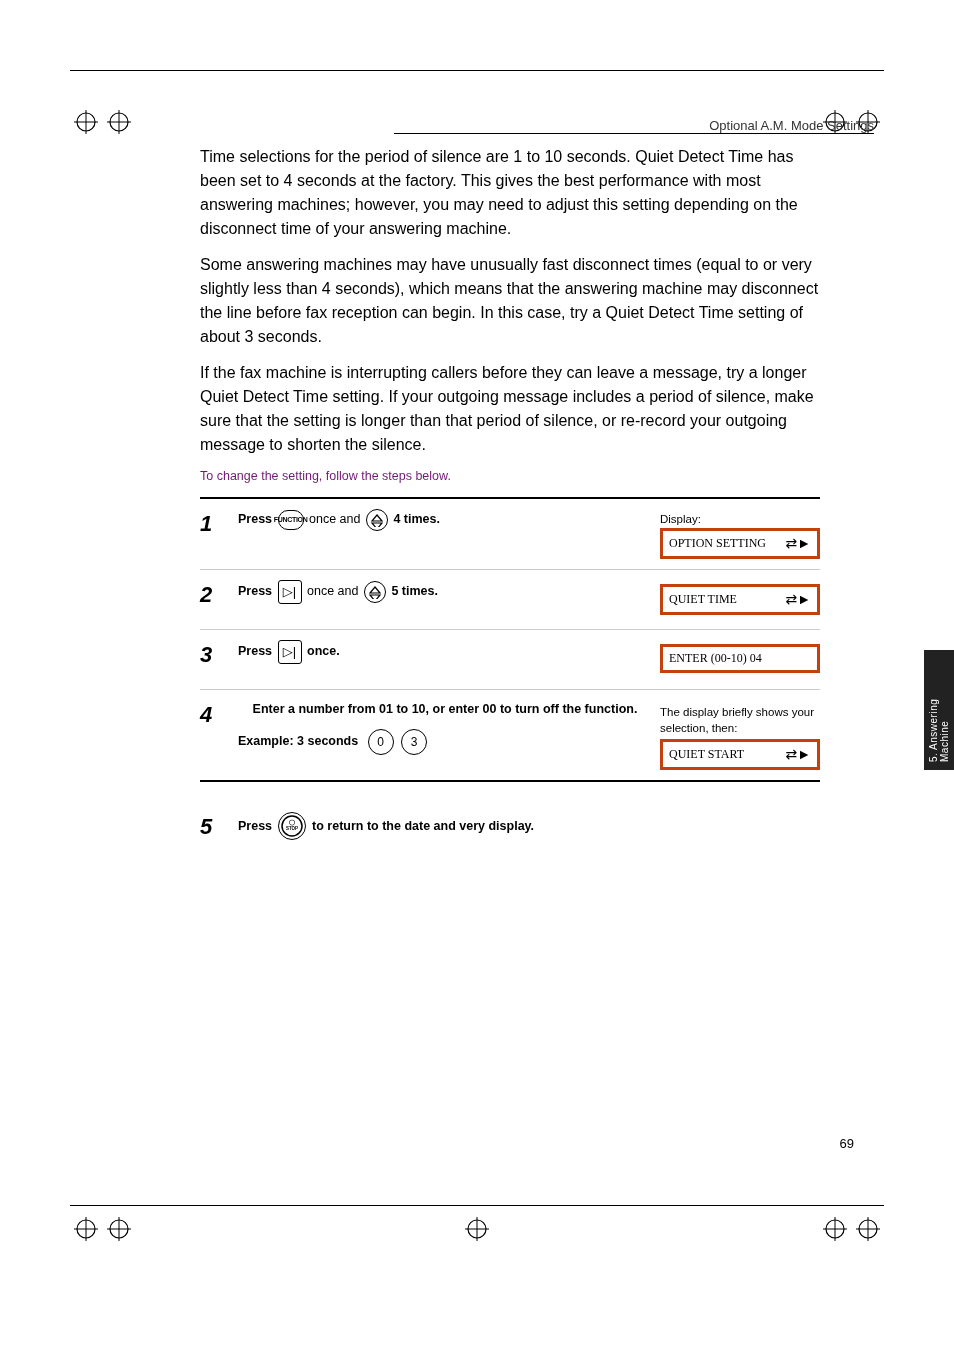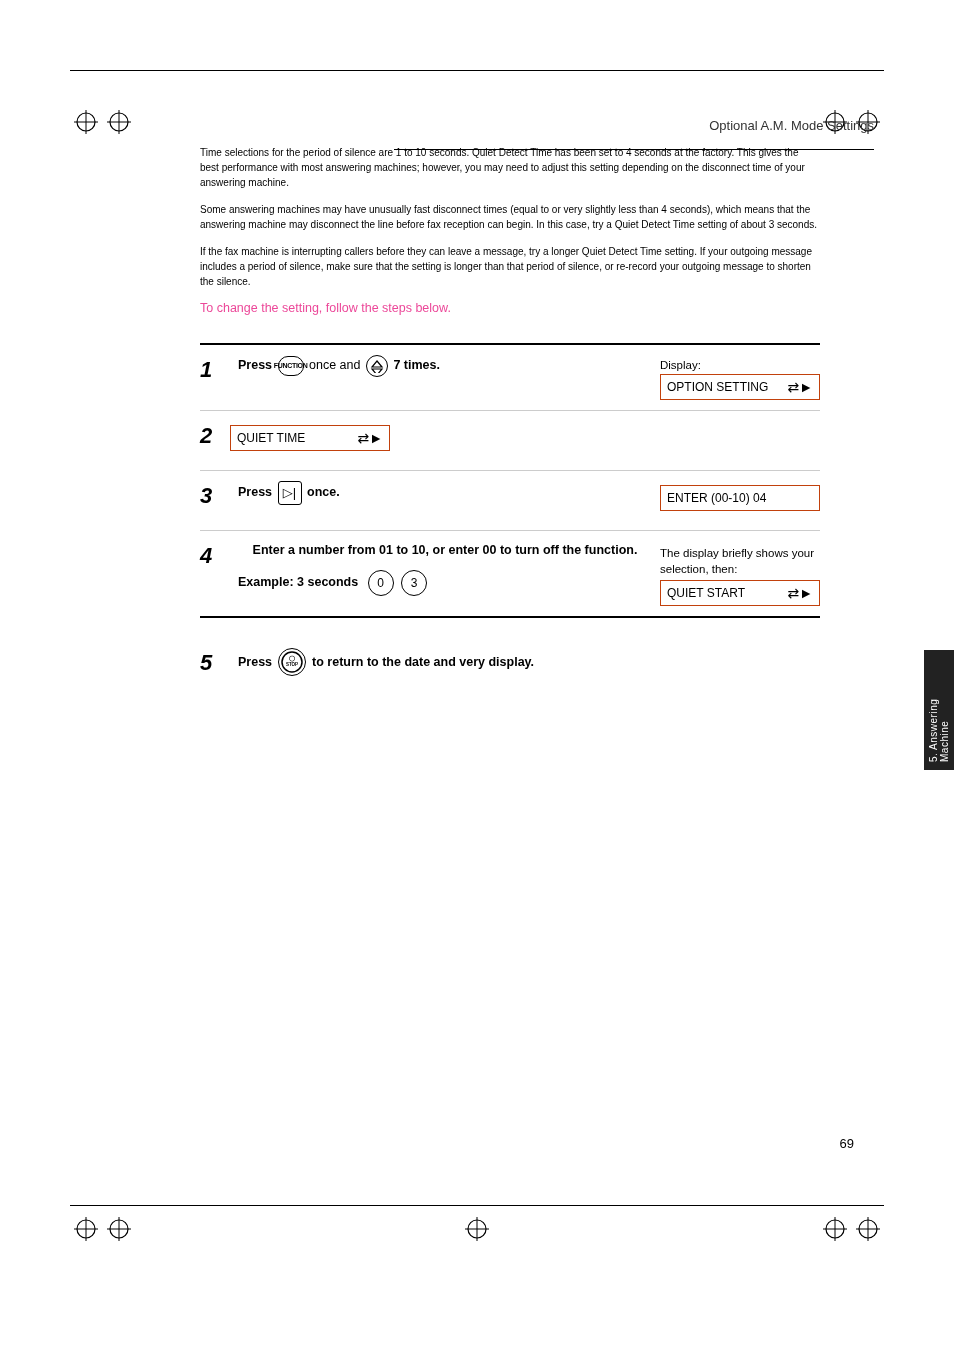--- a/index.html
+++ b/index.html
@@ -23,55 +23,55 @@
 
     
     .page-header {
       position: absolute;
       top: 118px;
       right: 80px;
       font-size: 13px;
       color: #333;
       text-align: right;
       border-bottom: 1px solid #000;
-      padding-bottom: 16px;
+      padding-bottom: 0;
       width: 480px;
     }
 
     
     .main-content {
       position: absolute;
       top: 145px;
       left: 200px;
       right: 120px;
       width: 620px;
     }
 
     .para {
-      font-size: 10px;
+      font-size: 16px;
       line-height: 1.5;
       margin-bottom: 12px;
       color: #000;
     }
 
     .para-note {
       font-size: 12.5px;
       line-height: 1.5;
       margin-bottom: 12px;
       color: #000;
     }
 
     .para-note strong {
       font-weight: bold;
     }
 
     .para-intro {
       font-size: 12.5px;
-      margin-bottom: 28px;
-      color: #ec4899;
+      margin-bottom: 14px;
+      color: #701a75;
     }
 
     
     .steps-table {
       width: 100%;
       border-top: 2px solid #000;
       border-bottom: 2px solid #000;
       margin-bottom: 20px;
     }
 
@@ -114,28 +114,29 @@
       font-size: 12px;
     }
 
     .display-label {
       font-size: 11.5px;
       margin-bottom: 3px;
       color: #000;
     }
 
     .display-box {
-      border: 1px solid #c2410c;
+      border: 3px solid #c2410c;
       padding: 4px 6px;
       font-size: 12px;
       background: #fff;
       display: flex;
       align-items: center;
       justify-content: space-between;
       min-height: 26px;
+      font-family: Liberation Serif, serif;
     }
 
     .display-box .arrow-icon {
       font-size: 14px;
       color: #000;
     }
 
     
     .btn-circle {
       display: inline-flex;
@@ -387,33 +388,45 @@
       <div class="step-content">
         <span class="step-text-bold">Press</span>
         <span class="btn-circle" style="width:26px;height:20px;border-radius:10px;font-size:7px;letter-spacing:-0.3px;">FUNCTION</span>
         <span> once and </span>
         <span class="btn-triangle" style="border-radius:50%;width:22px;height:22px;">
           <svg width="14" height="14" viewBox="0 0 14 14">
             <polygon points="7,2 12,8 2,8" fill="none" stroke="#000" stroke-width="1.2"></polygon>
             <polygon points="7,12 12,6 2,6" fill="none" stroke="#000" stroke-width="1.2" transform="translate(0,4)"></polygon>
           </svg>
         </span>
-        <span class="step-text-bold"> 7 times.</span>
+        <span class="step-text-bold"> 4 times.</span>
       </div>
       <div class="step-display">
         <div class="display-label">Display:</div>
         <div class="display-box">
           <span>OPTION SETTING</span>
           <span class="arrow-icon">⇄►</span>
         </div>
       </div>
     </div>
 
     <div class="step-row">
       <div class="step-num">2</div>
+      <div class="step-content">
+        <span class="step-text-bold">Press</span>
+        <span class="btn-right" style="font-size:13px; width:24px; height:24px;">▷|</span>
+        <span> once and </span>
+        <span class="btn-triangle" style="border-radius:50%;width:22px;height:22px;">
+          <svg width="14" height="14" viewBox="0 0 14 14">
+            <polygon points="7,2 12,8 2,8" fill="none" stroke="#000" stroke-width="1.2"></polygon>
+            <polygon points="7,12 12,6 2,6" fill="none" stroke="#000" stroke-width="1.2" transform="translate(0,4)"></polygon>
+          </svg>
+        </span>
+        <span class="step-text-bold"> 5 times.</span>
+      </div>
       <div class="step-display">
         <div class="display-box">
           <span>QUIET TIME</span>
           <span class="arrow-icon">⇄►</span>
         </div>
       </div>
     </div>
 
     <div class="step-row">
       <div class="step-num">3</div>

